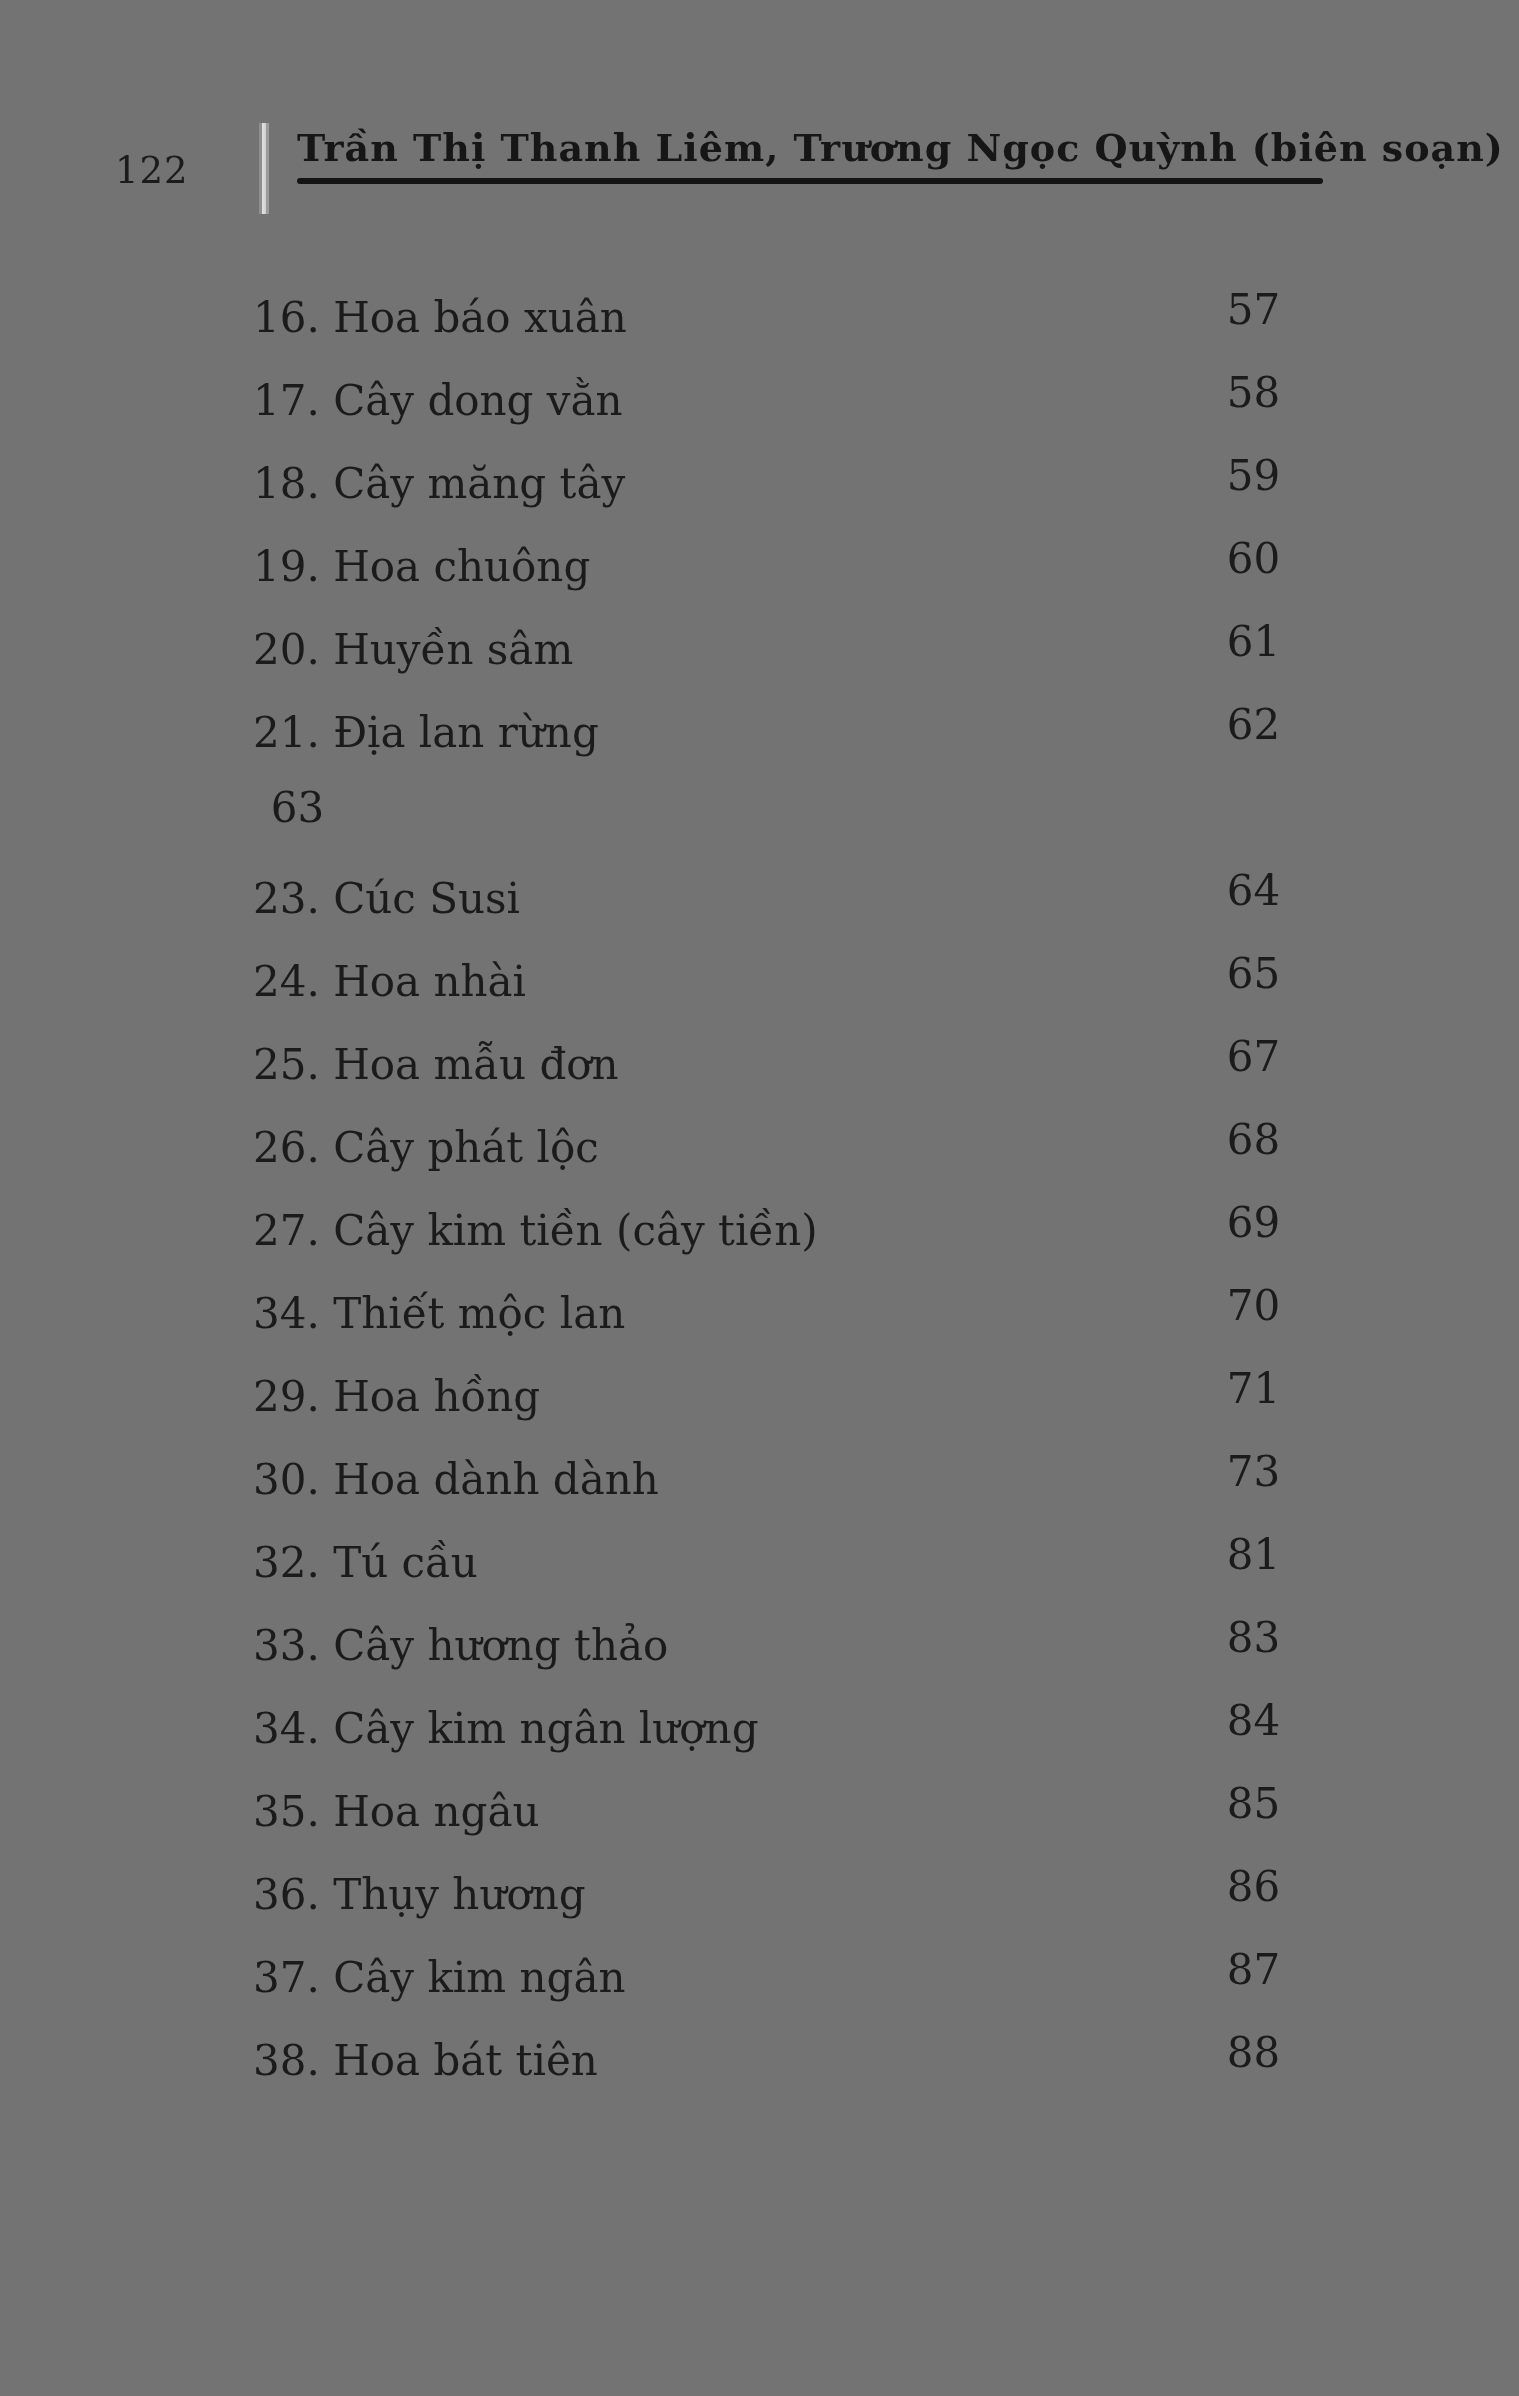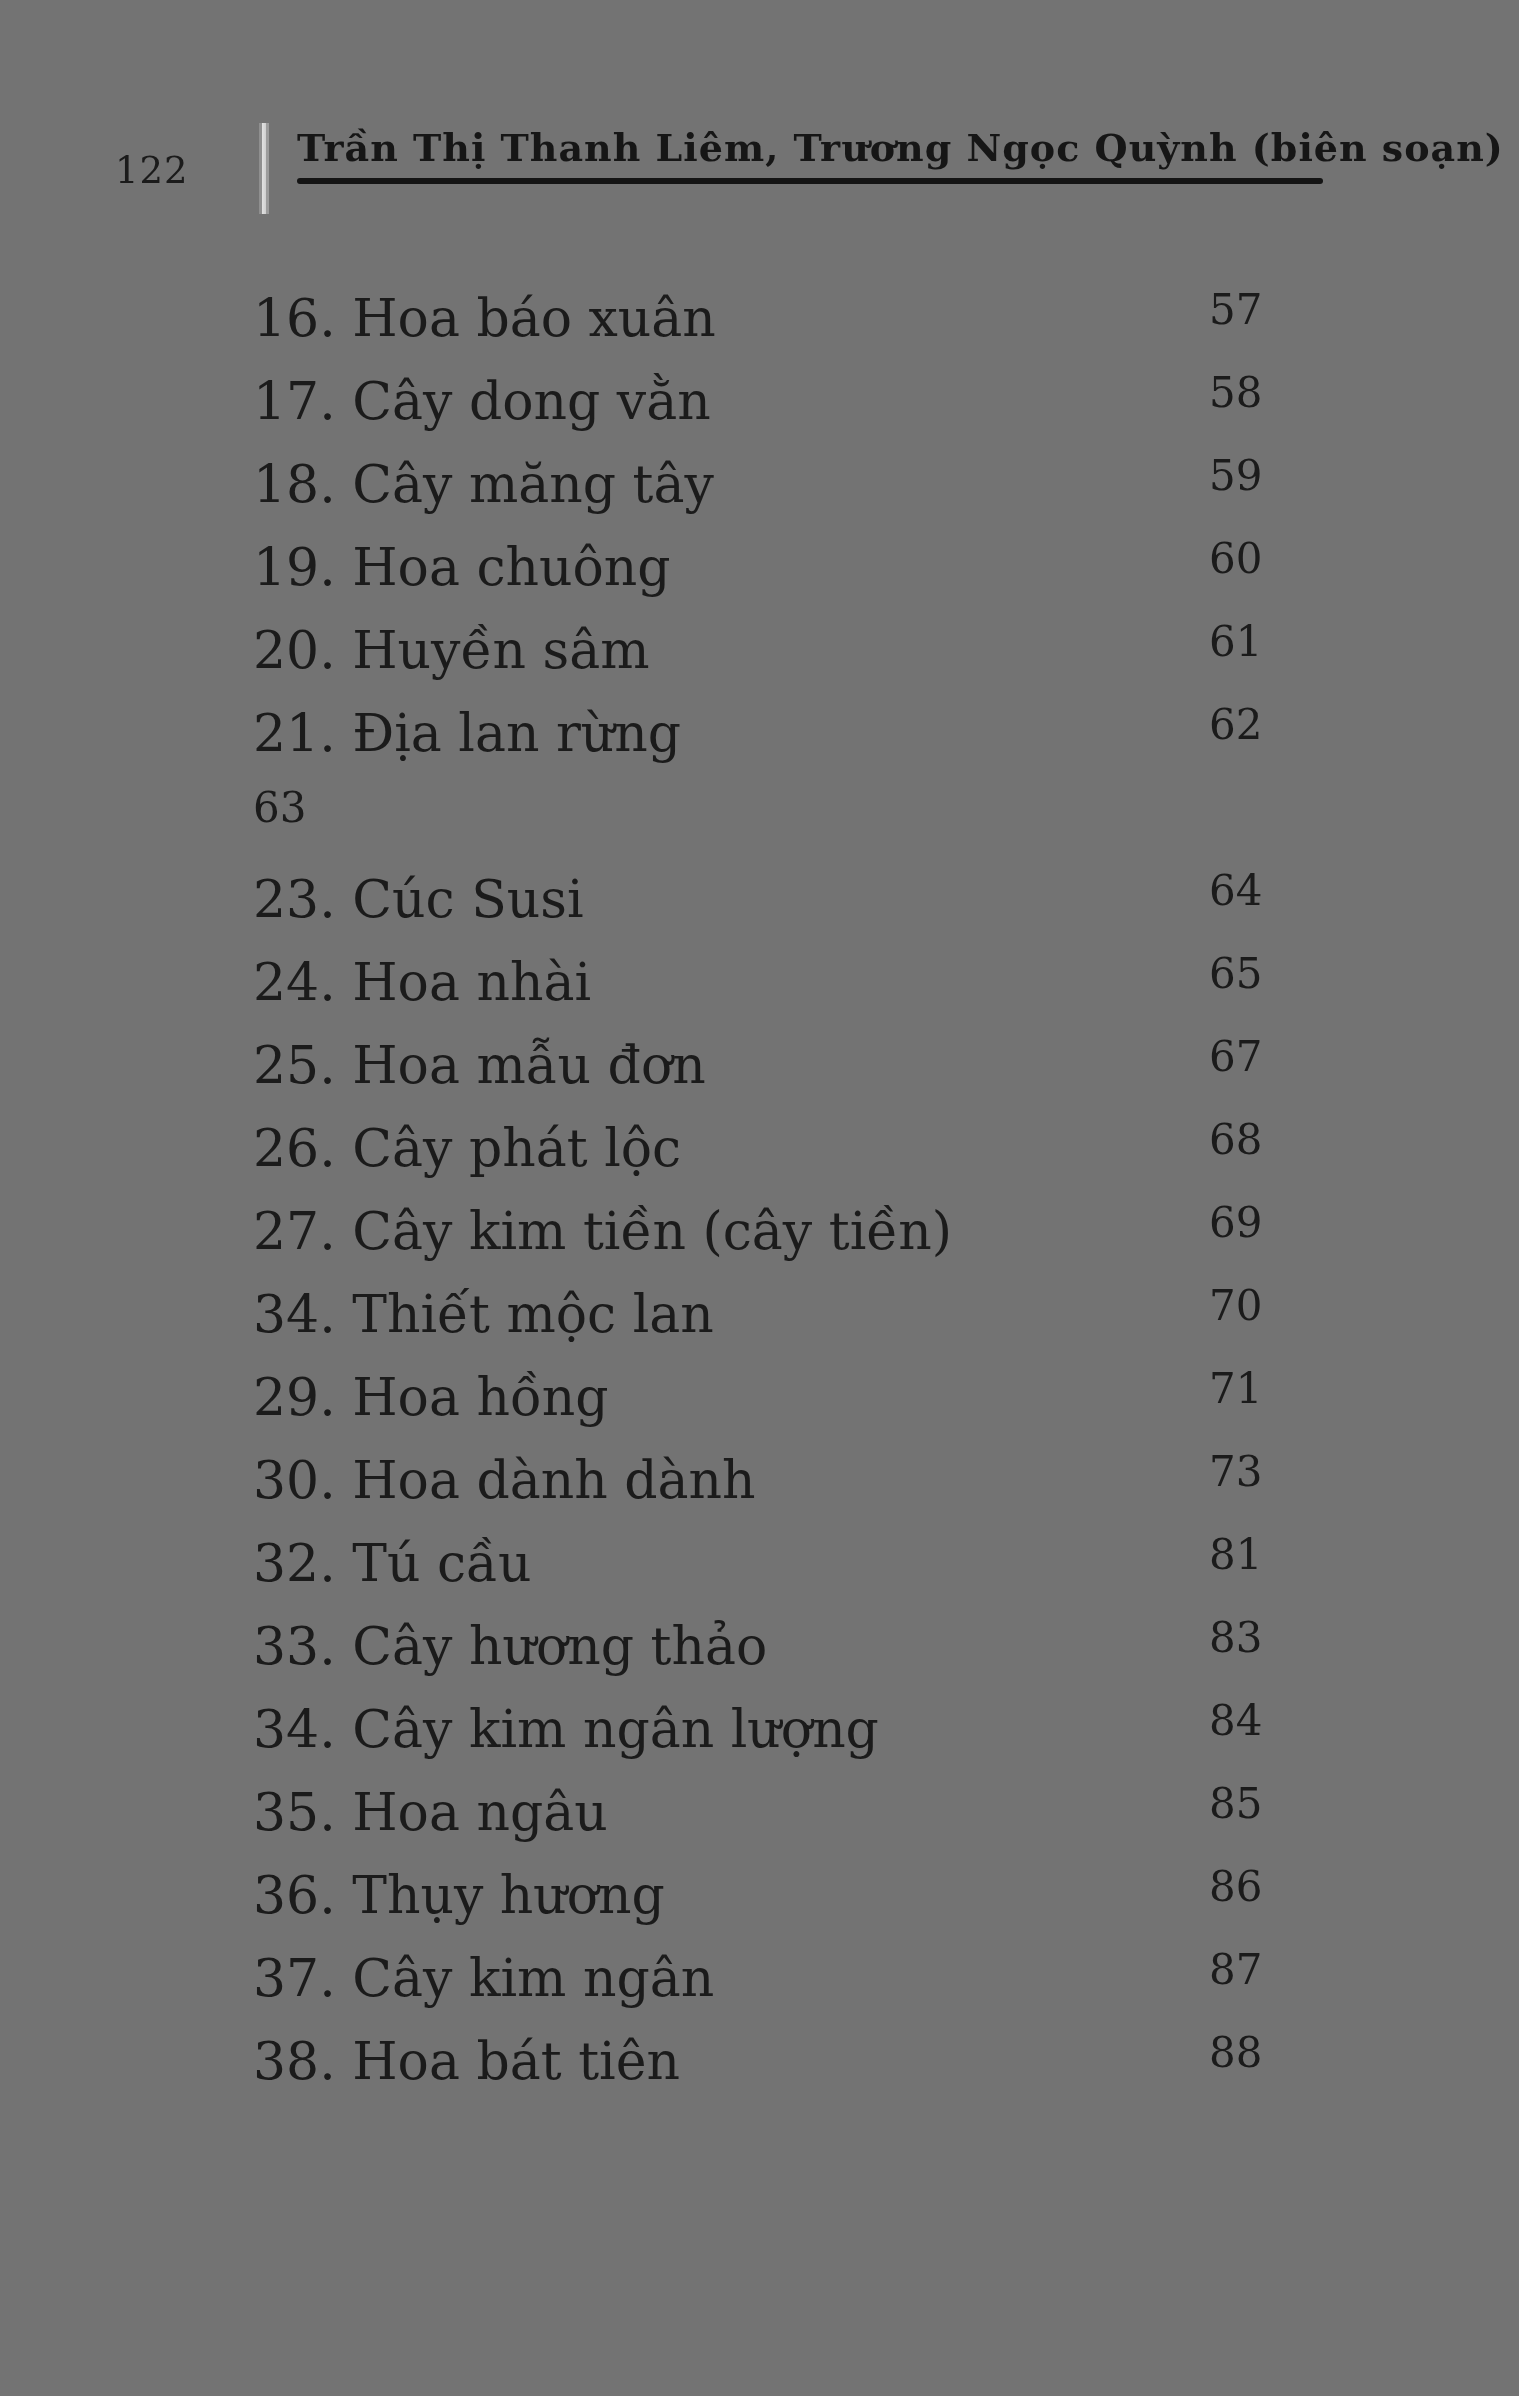--- a/index.html
+++ b/index.html
@@ -73,29 +73,29 @@
     top: 268px;
     width: 1045px;
   }
   .toc-row {
     height: 83px;
     display: flex;
     justify-content: space-between;
     align-items: center;
   }
   .toc-label {
-    font-size: 52px;
+    font-size: 42px;
     color: #1b1b1b;
     white-space: nowrap;
     margin-top: 16px;
   }
   .toc-page {
     font-size: 42px;
     color: #1b1b1b;
-    text-align: left;
+    text-align: center;
     min-width: 89px;
   }
 </style>
 </head>
 <body>
 
 <div class="page">
 
   <span class="page-number">122</span>
 

